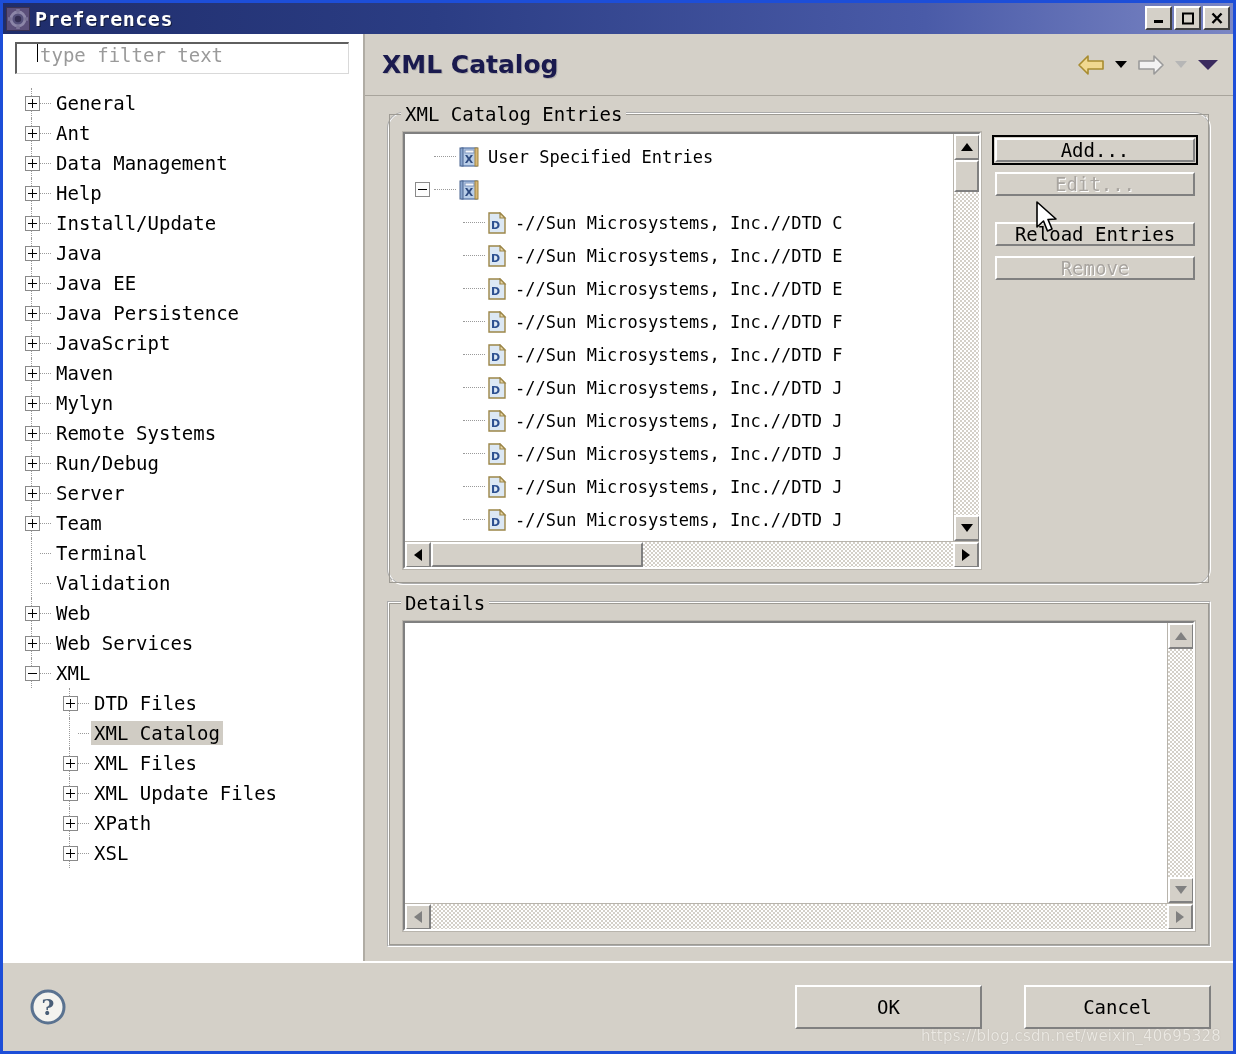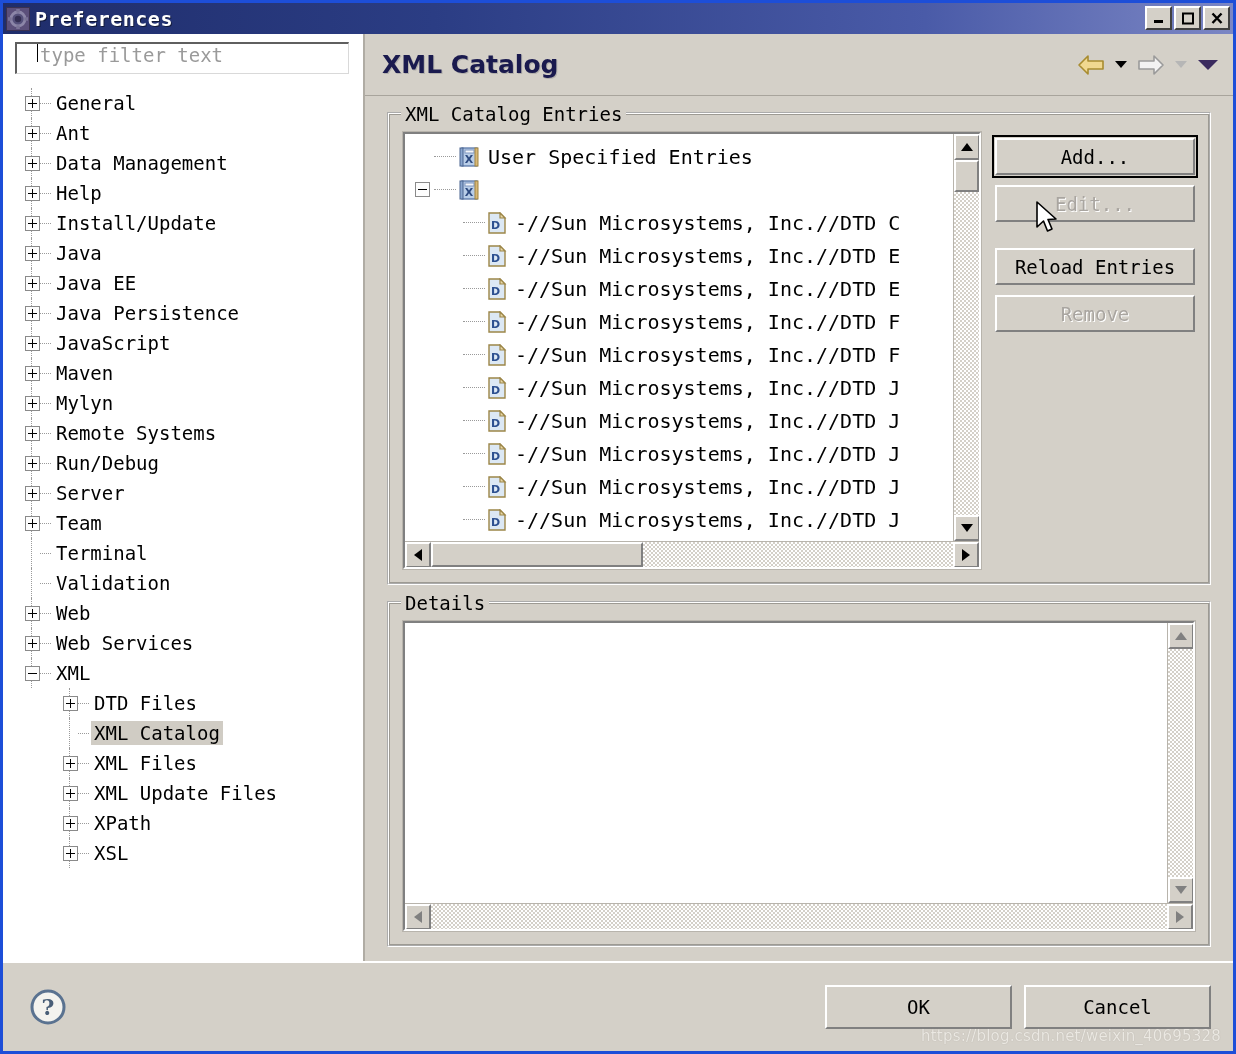--- a/index.html
+++ b/index.html
@@ -220,21 +220,21 @@
     top: -11px; left: 12px;
     background: #d4d0c8;
     padding: 0 4px;
     font-family: "DejaVu Sans Mono", "Liberation Mono", monospace;
     font-size: 19px;
     color: #000;
     z-index: 3;
     white-space: nowrap;
   }
 
-  #entries-group { flex: 0 0 auto; }
+  #entries-group { flex: 0 0 auto; border-radius: 16px; }
   #entries-row { display: flex; gap: 14px; }
 
   .sunken {
     background: #ffffff;
     border-top: 2px solid #808080;
     border-left: 2px solid #808080;
     border-right: 2px solid #ffffff;
     border-bottom: 2px solid #ffffff;
     outline: 1px solid #b8b4ac;
     position: relative;
@@ -277,21 +277,21 @@
   .e-exp-spacer { width: 15px; flex: 0 0 15px; margin-right: 4px; }
   .e-dash {
     width: 22px; flex: 0 0 22px; height: 1px;
     border-top: 1px dotted #9a9a9a;
     margin-right: 2px;
   }
   .e-ico { flex: 0 0 auto; display: flex; align-items: center; margin-right: 8px; }
   .e-ico svg { display: block; }
   .e-label {
     font-family: "DejaVu Sans Mono", "Liberation Mono", monospace;
-    font-size: 20px; color: #000;
+    font-size: 17px; color: #000;
     white-space: nowrap;
   }
 
   
   .vscroll {
     width: 26px; flex: 0 0 26px;
     background: repeating-conic-gradient(#ffffff 0% 25%, #d4d0c8 0% 50%) 0 0 / 4px 4px;
     display: flex; flex-direction: column;
     border-left: 1px solid #b8b4ac;
   }
@@ -323,21 +323,21 @@
   .sb-spacer { flex: 1 1 auto; }
 
   
   #entries-buttons {
     width: 200px; flex: 0 0 200px;
     display: flex; flex-direction: column;
     gap: 10px;
     padding-top: 6px;
   }
   .btn {
-    height: 37px;
+    height: 24px;
     background: #d4d0c8;
     border-top: 2px solid #ffffff;
     border-left: 2px solid #ffffff;
     border-right: 2px solid #808080;
     border-bottom: 2px solid #808080;
     display: flex; align-items: center; justify-content: center;
     font-family: "DejaVu Sans Mono", "Liberation Mono", monospace;
     font-size: 19px; color: #000;
     cursor: pointer;
     white-space: nowrap;
@@ -387,20 +387,21 @@
     width: 187px; height: 44px;
     background: #d4d0c8;
     border-top: 2px solid #ffffff;
     border-left: 2px solid #ffffff;
     border-right: 2px solid #808080;
     border-bottom: 2px solid #808080;
     display: flex; align-items: center; justify-content: center;
     font-family: "DejaVu Sans Mono", "Liberation Mono", monospace;
     font-size: 19px; color: #000;
     cursor: pointer;
+    margin-left: 30px;
   }
   #watermark {
     position: absolute;
     right: 12px; bottom: 6px;
     font-family: "DejaVu Sans", "Liberation Sans", sans-serif;
     font-size: 15px;
     color: #ebe8e2;
     text-shadow: 0 0 1px rgba(160,158,150,0.8);
     letter-spacing: 0.2px;
     pointer-events: none;

